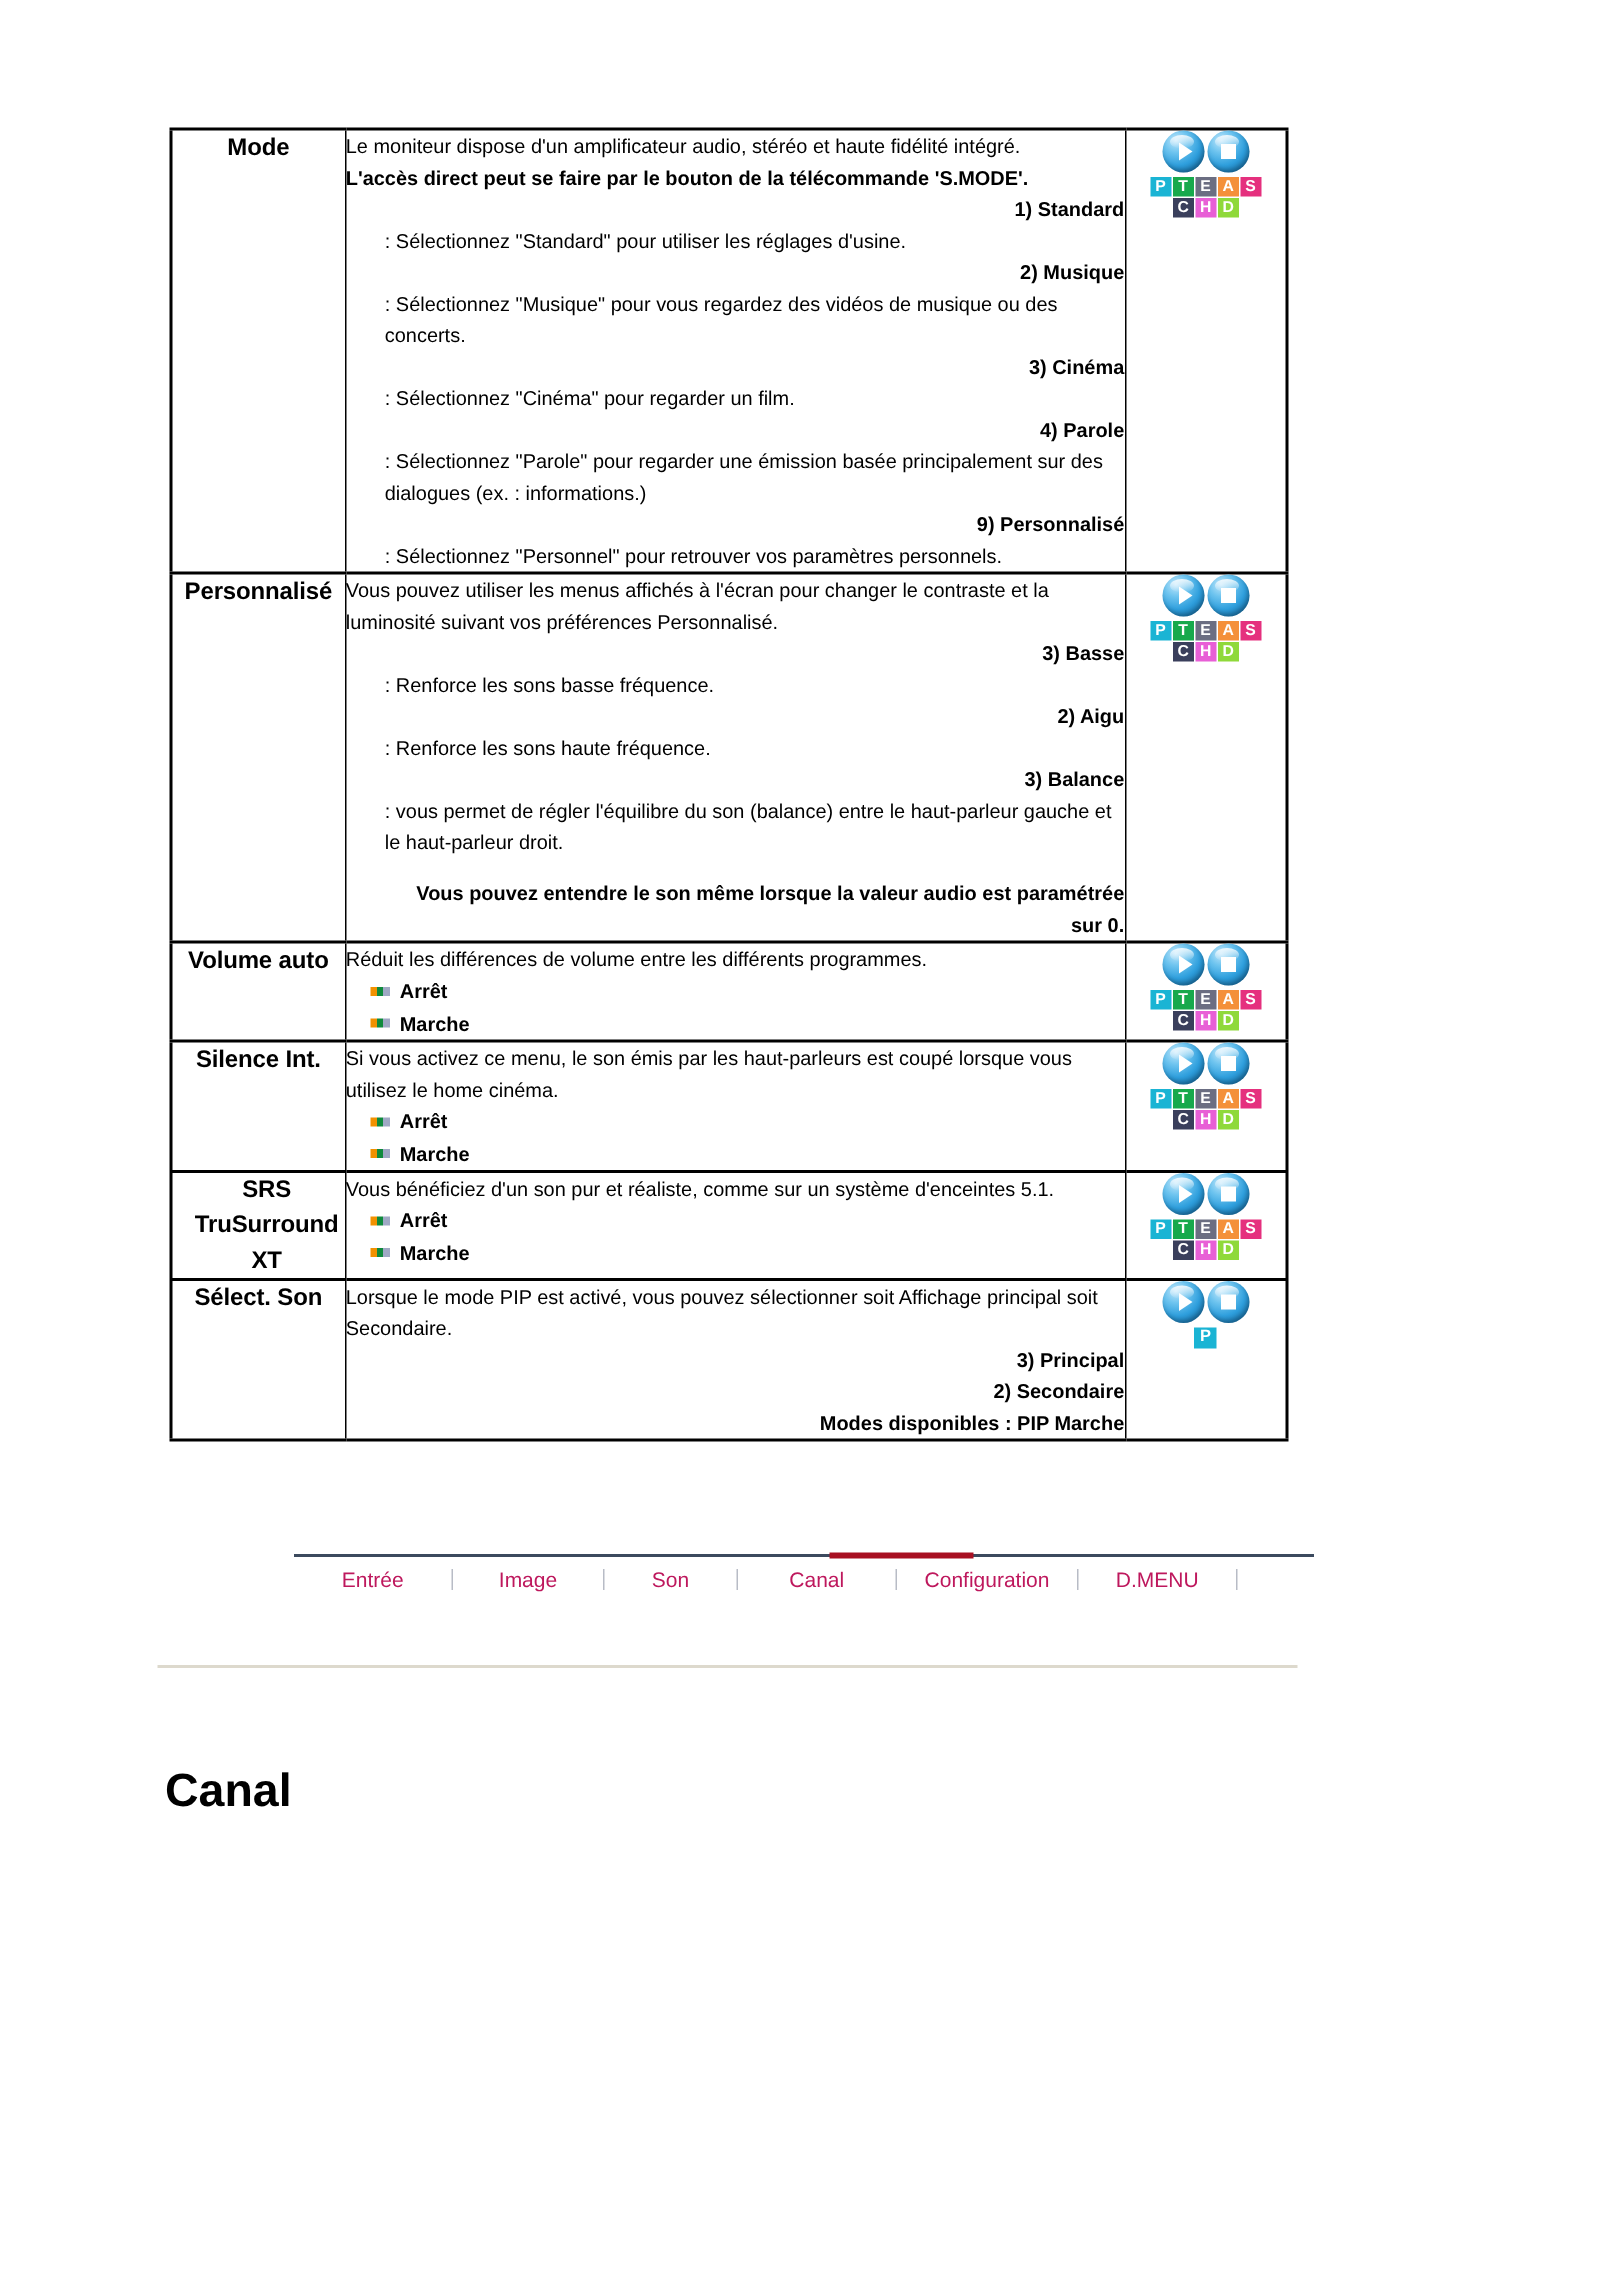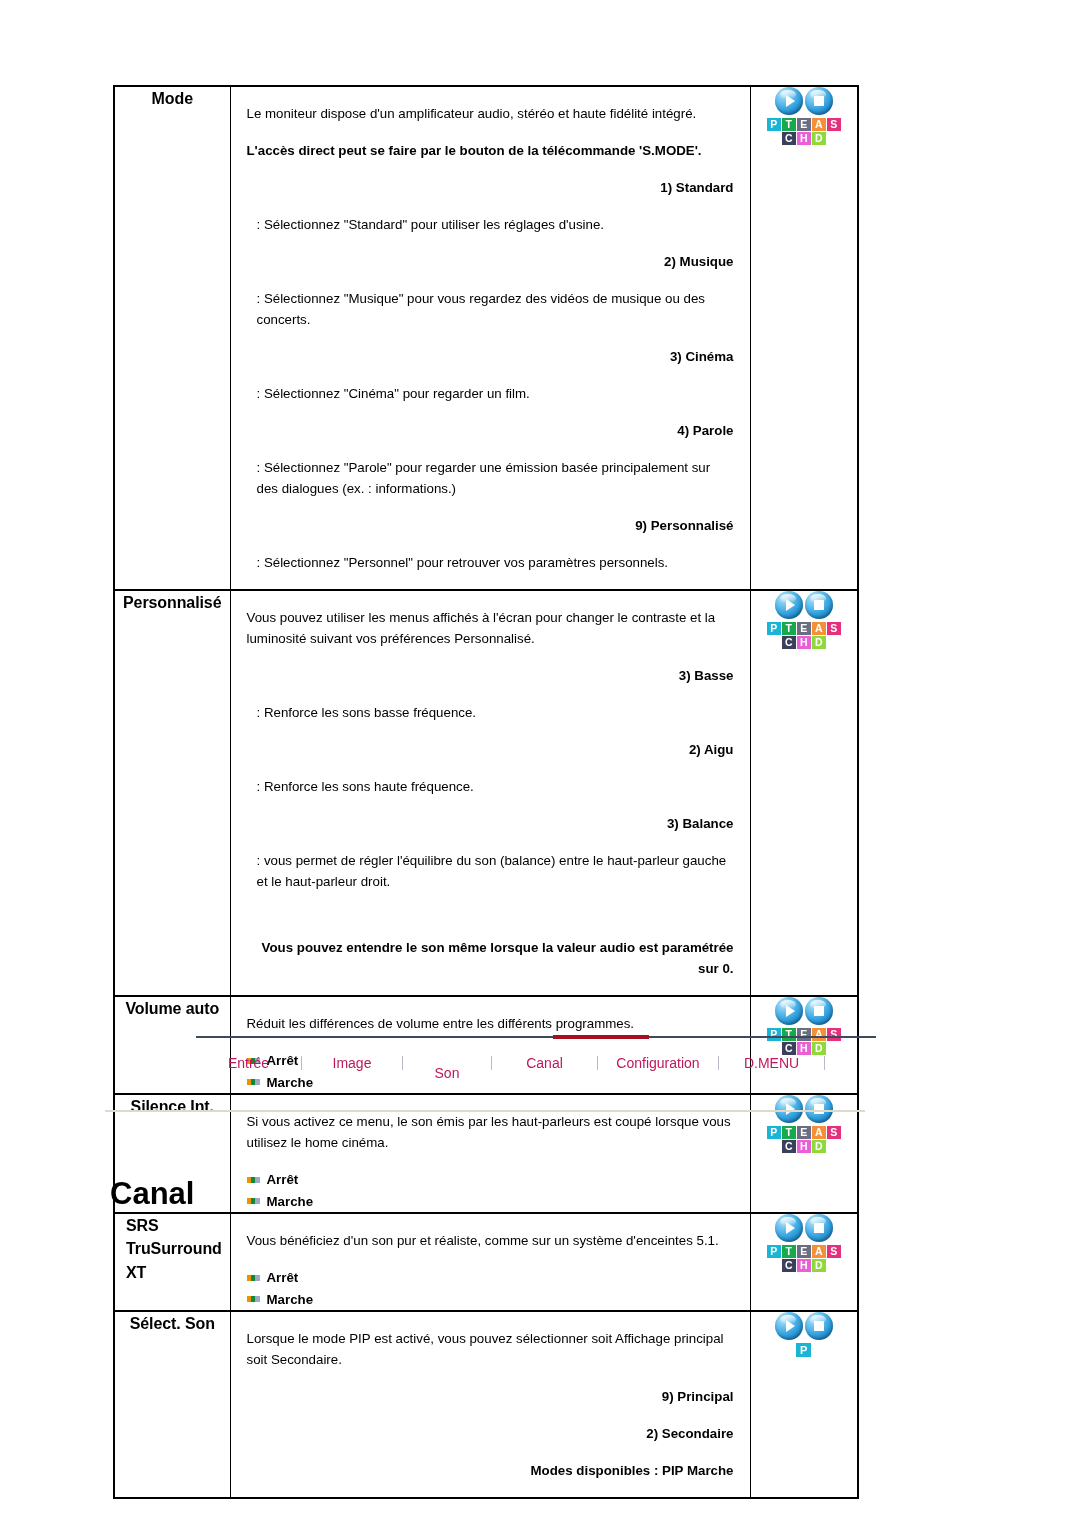--- a/index.html
+++ b/index.html
@@ -34,33 +34,33 @@
   .col-icon  { width:108px; }
 
   .label-cell {
     padding:9px 8px 10px 8px;
     font-size:16px;
     font-weight:bold;
     text-align:center;
     line-height:1.45;
     letter-spacing:-0.1px;
   }
-  .label-cell.left { text-align:left; padding-left:11px;margin-left:28px; }
+  .label-cell.left { text-align:center; padding-left:11px;margin-left:28px; }
   .desc-cell {
     padding:9px 8px 10px 10px;
     font-size:13.3px;
     line-height:1.58;
   }
   .icon-cell {
     text-align:center;
     vertical-align:middle;
     padding:4px;
   }
 
-  .p { margin:16px; }
+  .p { margin:0; }
   .bold { font-weight:bold; }
   .ind1 { margin-left:26px; font-weight:bold;text-align:right; }
   .ind2 { margin-left:26px; }
   .spacer { height:13px; }
 
   
   .bullet-line {
     margin-left:16px;
     font-weight:bold;
     display:flex;
@@ -140,21 +140,21 @@
   }
   .nav-item {
     font-size:14px;
     color:#be185d;
     text-align:center;
     white-space:nowrap;
     font-family:"Liberation Sans", sans-serif;
   }
   .nav-item.w1 { width:105px; }
   .nav-item.w2 { width:100px; }
-  .nav-item.w3 { width:88px;margin-top:20px; }
+  .nav-item.w3 { width:88px; }
   .nav-item.w4 { width:105px; }
   .nav-item.w5 { width:120px; }
   .nav-item.w6 { width:105px; }
   .nav-sep {
     width:1px; height:14px;
     background:#b8bcc6;
     flex:0 0 auto;
   }
 
   
@@ -387,21 +387,21 @@
               <div class="tile" style="background: rgb(232, 95, 214);">H</div>
               <div class="tile" style="background: rgb(143, 217, 58);">D</div>
             </div></div></td>
       </tr>
       <tr>
         <td class="label-cell">
           <div>Sélect. Son</div>
         </td>
         <td class="desc-cell">
           <p class="p">Lorsque le mode PIP est activé, vous pouvez sélectionner soit Affichage principal soit Secondaire.</p>
-          <p class="p ind1">9) Principal</p>
+          <p class="p ind1">3) Principal</p>
           <p class="p ind1">2) Secondaire</p>
           <p class="p ind1">Modes disponibles : PIP Marche</p>
         </td>
         <td class="icon-cell"><div class="icon-wrap"><div class="spheres">
               <div class="sphere">
                 <div class="gloss"></div>
                 <div class="glyph">
                   <div class="play-tri"></div>
                 </div>
               </div>

